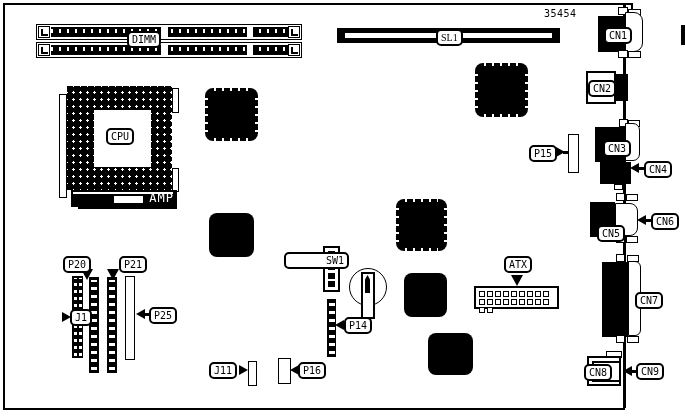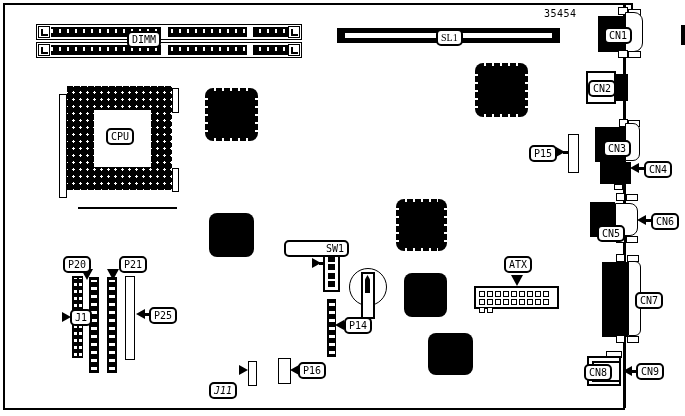--- a/index.html
+++ b/index.html
@@ -87,20 +87,25 @@
   </div>
   <div class="lbl" style="left:436px;top:29px;font-family:Liberation Serif, serif;">SL1</div>
 
   <div class="box" style="left:59px;top:94px;width:8px;height:104px;"></div>
   <div class="socket" style="left:67px;top:86px;width:105px;height:104px;"></div>
   <div class="abs" style="left:94px;top:110px;width:57px;height:57px;background:#fff;"></div>
   <div class="lbl" style="left:106px;top:128px;">CPU</div>
   <div class="box" style="left:172px;top:88px;width:7px;height:25px;"></div>
   <div class="box" style="left:172px;top:168px;width:7px;height:24px;"></div>
 
+  <div class="blk" style="left:71px;top:190px;width:106px;height:17px;">
+    <div class="abs" style="left:2px;top:2px;width:100px;height:2px;background:#fff;"></div>
+    <div class="abs" style="left:43px;top:6px;width:29px;height:7px;background:#fff;"></div>
+    <div class="amp-text">AMP</div>
+  </div>
   <div class="blk" style="left:78px;top:207px;width:99px;height:2px;"></div>
 
   <div class="chip qfp" style="left:205px;top:88px;width:53px;height:53px;"></div>
   <div class="chip" style="left:209px;top:213px;width:45px;height:44px;"></div>
   <div class="chip qfp" style="left:475px;top:63px;width:53px;height:54px;"></div>
   <div class="chip qfp" style="left:396px;top:199px;width:51px;height:52px;"></div>
   <div class="chip" style="left:404px;top:273px;width:43px;height:44px;"></div>
   <div class="chip" style="left:428px;top:333px;width:45px;height:42px;"></div>
 
   <div class="ladder2" style="left:72px;top:276px;width:11px;height:82px;"></div>
@@ -111,36 +116,36 @@
   <div class="lbl" style="left:63px;top:256px;">P20</div>
   <div class="arr-d" style="left:81px;top:269px;"></div>
   <div class="lbl" style="left:119px;top:256px;">P21</div>
   <div class="arr-d" style="left:107px;top:269px;"></div>
   <div class="lbl" style="left:42px;top:309px;margin-left:28px;">J1</div>
   <div class="arr-r" style="left:62px;top:312px;"></div>
   <div class="lbl" style="left:149px;top:307px;">P25</div>
   <div class="arr-l" style="left:136px;top:309px;"></div>
   <div class="stub" style="left:144px;top:313px;width:6px;"></div>
 
-  <div class="lbl" style="left:284px;top:240px;padding-left:40px;">SW1</div>
+  <div class="lbl" style="left:284px;top:252px;padding-left:40px;">SW1</div>
   <div class="arr-r" style="left:312px;top:258px;"></div>
   <div class="stub" style="left:319px;top:262px;width:5px;"></div>
   <div class="dipswitch" style="left:323px;top:246px;width:17px;height:46px;">
     <div class="blocks"></div>
   </div>
 
   <div class="abs" style="left:349px;top:268px;width:38px;height:38px;border:1px solid #000;border-radius:50%;background:#fff;"></div>
   <div class="abs" style="left:361px;top:272px;width:14px;height:47px;background:#fff;border:2px solid #000;z-index:2;">
     <div class="abs" style="left:2px;top:1px;width:5px;height:18px;background:#000;clip-path:polygon(50% 0,100% 25%,100% 100%,0 100%,0 25%);"></div>
   </div>
   <div class="ladder" style="left:327px;top:299px;width:9px;height:58px;"></div>
   <div class="lbl" style="left:344px;top:317px;">P14</div>
   <div class="arr-l" style="left:335px;top:320px;"></div>
 
-  <div class="lbl" style="left:209px;top:382px;font-style:italic;">J11</div>
+  <div class="lbl" style="left:209px;top:362px;">J11</div>
   <div class="arr-r" style="left:239px;top:365px;"></div>
   <div class="box" style="left:248px;top:361px;width:9px;height:25px;"></div>
   <div class="box" style="left:278px;top:358px;width:13px;height:26px;"></div>
   <div class="arr-l" style="left:290px;top:365px;"></div>
   <div class="lbl" style="left:298px;top:362px;">P16</div>
 
   <div class="lbl" style="left:504px;top:256px;">ATX</div>
   <div class="arr-d" style="left:511px;top:275px;"></div>
   <div class="box box2" style="left:474px;top:286px;width:85px;height:23px;">
     <div class="atx-pins" style="left:0;top:0;width:81px;height:19px;">

